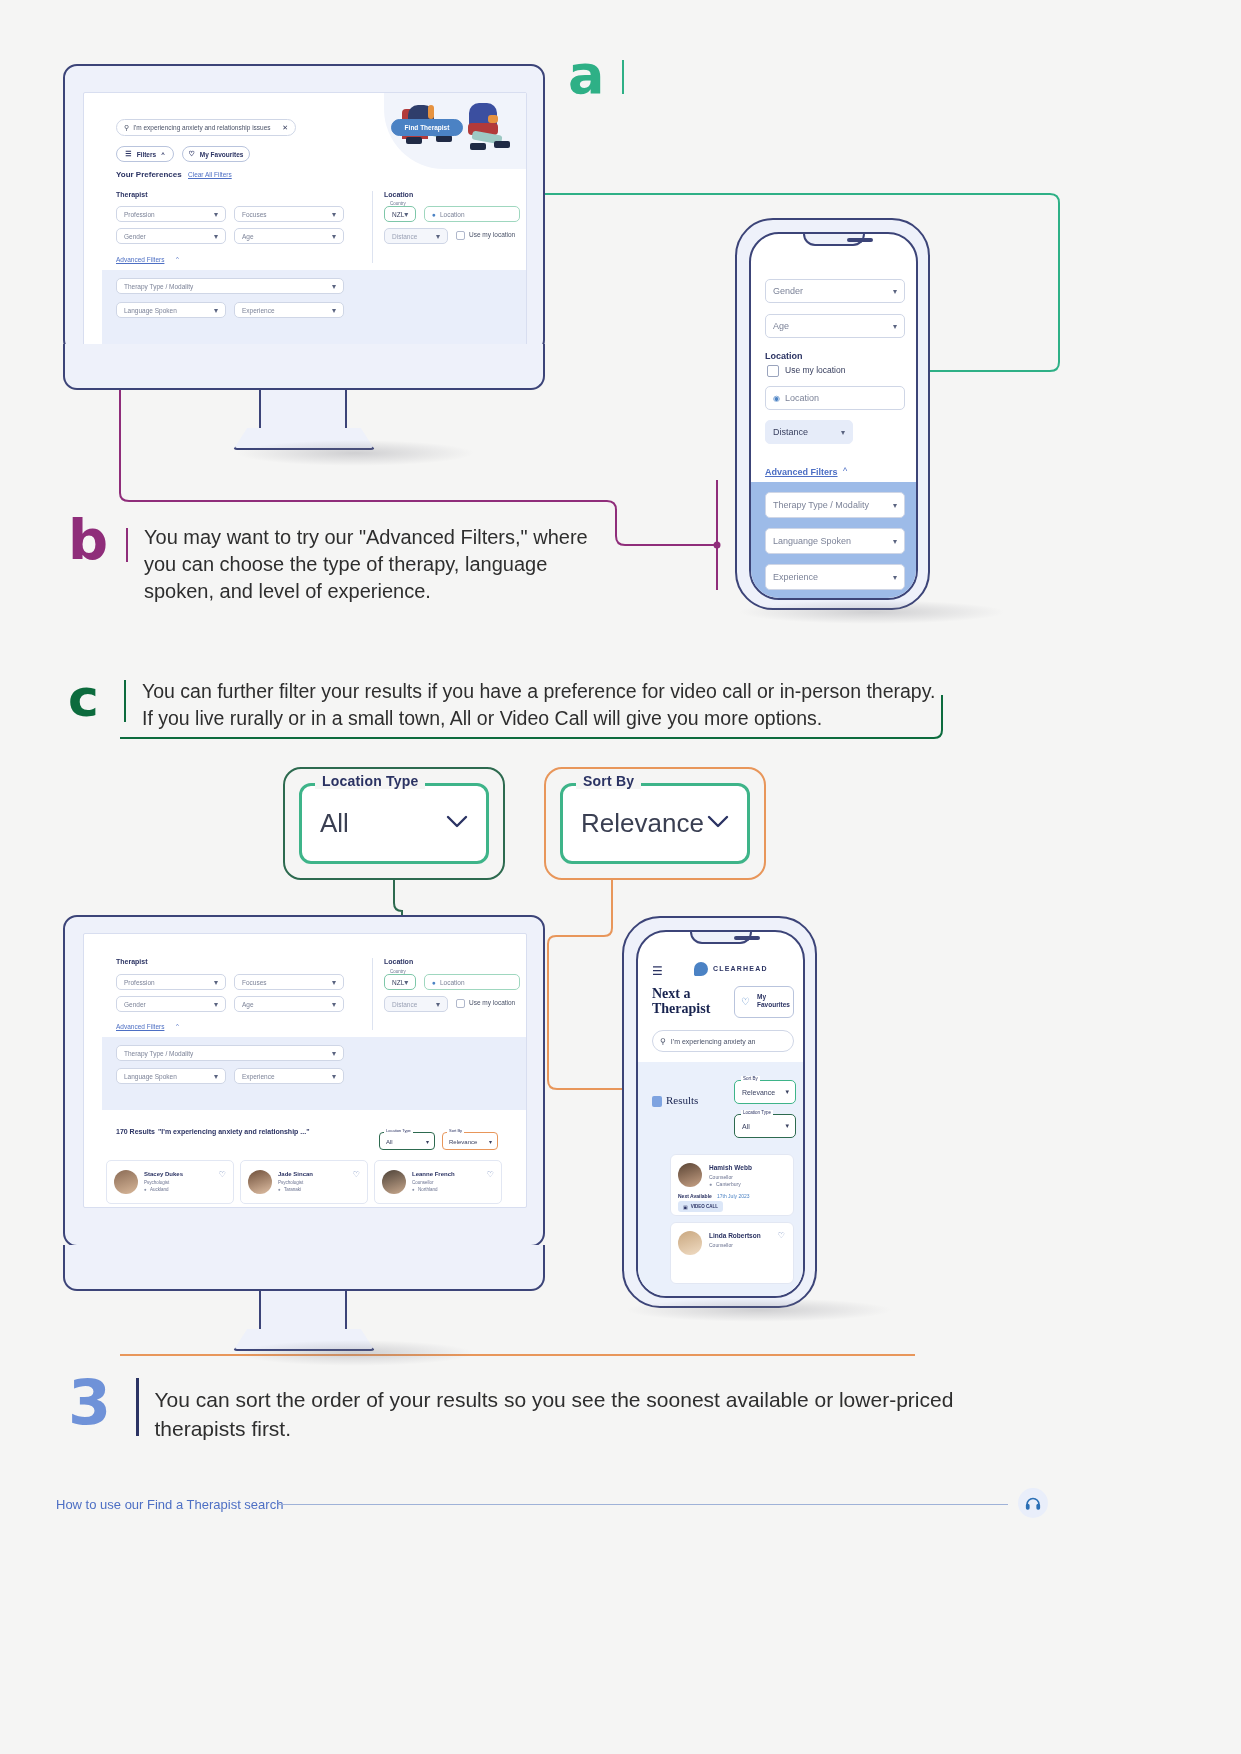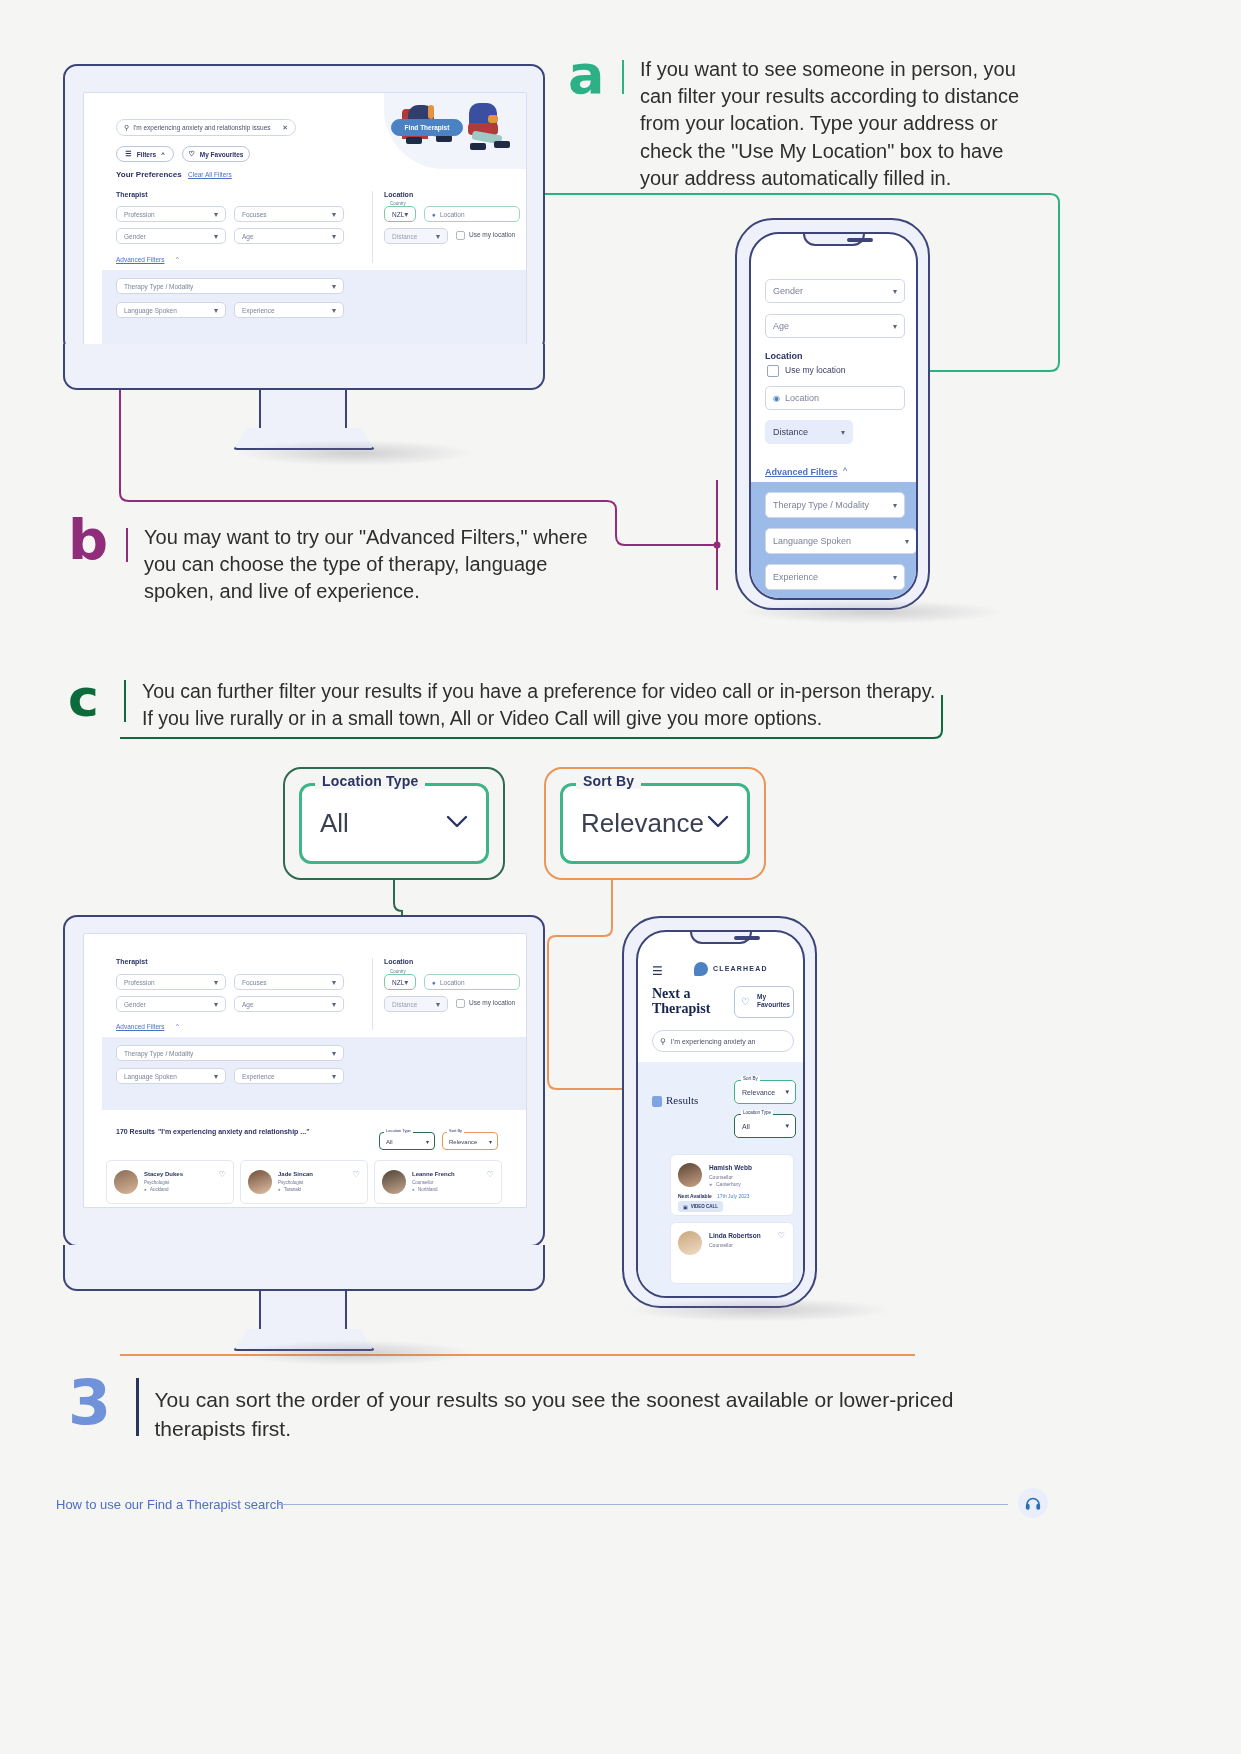--- a/index.html
+++ b/index.html
@@ -252,21 +252,20 @@
     </div>
   </div>
   <div class="monitor-chin" style="left:63px; top:344px; width:482px; height:46px;"></div>
   <div class="stand-neck" style="left:259px; top:390px; width:88px; height:40px;"></div>
   <div class="stand-base" style="left:233px; top:428px; width:142px; height:22px; border-radius:0 0 4px 4px; clip-path: polygon(10% 0, 90% 0, 100% 100%, 0 100%);"></div>
   <div class="shadow-ellipse" style="left:235px; top:440px; width:240px; height:26px;"></div>
 
   <div class="callout" style="left:568px; top:48px; width:480px;">
     <div class="letter" style="color:#2eb086; font-size:54px; width:40px;">a</div>
     <div class="rule" style="background:#2eb086; height:34px; align-self:flex-start; margin-top:12px;"></div>
-    <div class="body" style="width:400px; padding-top:8px;">If you want to see someone in person, you can filter your results according to distance from your location. Type your address or check the "Use My Location" box to have your address automatically filled in.</div>
   </div>
 
   <div class="phone-outer" style="left:735px; top:218px; width:195px; height:392px;">
     <div class="phone-inner" style="left:12px; top:12px; width:169px; height:368px;">
       <div class="phone-notch" style="top:0; width:62px; height:12px;"></div>
       <div class="speaker" style="top:4px; width:26px; height:4px; left:66%;"></div>
 
       <div class="field" style="left:14px; top:45px; width:140px; height:24px; font-size:9px;">
         <span>Gender</span>
           <span class="chev">▾</span>
@@ -287,36 +286,36 @@
           <span class="chev">▾</span>
       </div>
       <div class="link-u" style="left:14px; top:233px; font-size:9px; font-weight:700;">Advanced Filters</div>
       <div class="abs" style="left:92px; top:232px; font-size:9px; color:#4d6fc4;">^</div>
 
       <div class="adv-panel" style="left:0; top:248px; width:169px; height:120px; background:#9dbbe8;"></div>
       <div class="field" style="left:14px; top:258px; width:140px; height:26px; font-size:9px;">
         <span>Therapy Type / Modality</span>
           <span class="chev">▾</span>
       </div>
-      <div class="field" style="left:14px; top:294px; width:152px; height:26px; font-size:9px;">
+      <div class="field" style="left:14px; top:294px; width:140px; height:26px; font-size:9px;">
         <span>Languange Spoken</span>
           <span class="chev">▾</span>
       </div>
       <div class="field" style="left:14px; top:330px; width:140px; height:26px; font-size:9px;">
         <span>Experience</span>
           <span class="chev">▾</span>
       </div>
     </div>
   </div>
   <div class="shadow-ellipse" style="left:738px; top:600px; width:268px; height:24px;"></div>
 
   <div class="callout" style="left:68px; top:512px; width:560px;">
     <div class="letter" style="color:#8f2d7a; font-size:56px; width:44px;">b</div>
     <div class="rule" style="background:#8f2d7a; height:34px; align-self:flex-start; margin-top:16px;"></div>
-    <div class="body" style="width:470px; padding-top:12px;">You may want to try our "Advanced Filters," where you can choose the type of therapy, language spoken, and live of experience.</div>
+    <div class="body" style="width:470px; padding-top:12px;">You may want to try our "Advanced Filters," where you can choose the type of therapy, language spoken, and level of experience.</div>
   </div>
 
   <div class="callout" style="left:68px; top:672px; width:880px;">
     <div class="letter" style="color:#0c6b3d; font-size:52px; width:42px;">c</div>
     <div class="rule" style="background:#0c6b3d; height:42px; align-self:flex-start; margin-top:8px;"></div>
     <div class="body" style="width:800px; padding-top:6px; font-size:19.5px;">You can further filter your results if you have a preference for video call or in-person therapy. If you live rurally or in a small town, All or Video Call will give you more options.</div>
   </div>
 
   <div class="ringcard" style="left:283px; top:767px; width:222px; height:113px; border:2.5px solid #2d6a4f;">
     <div class="inner">

